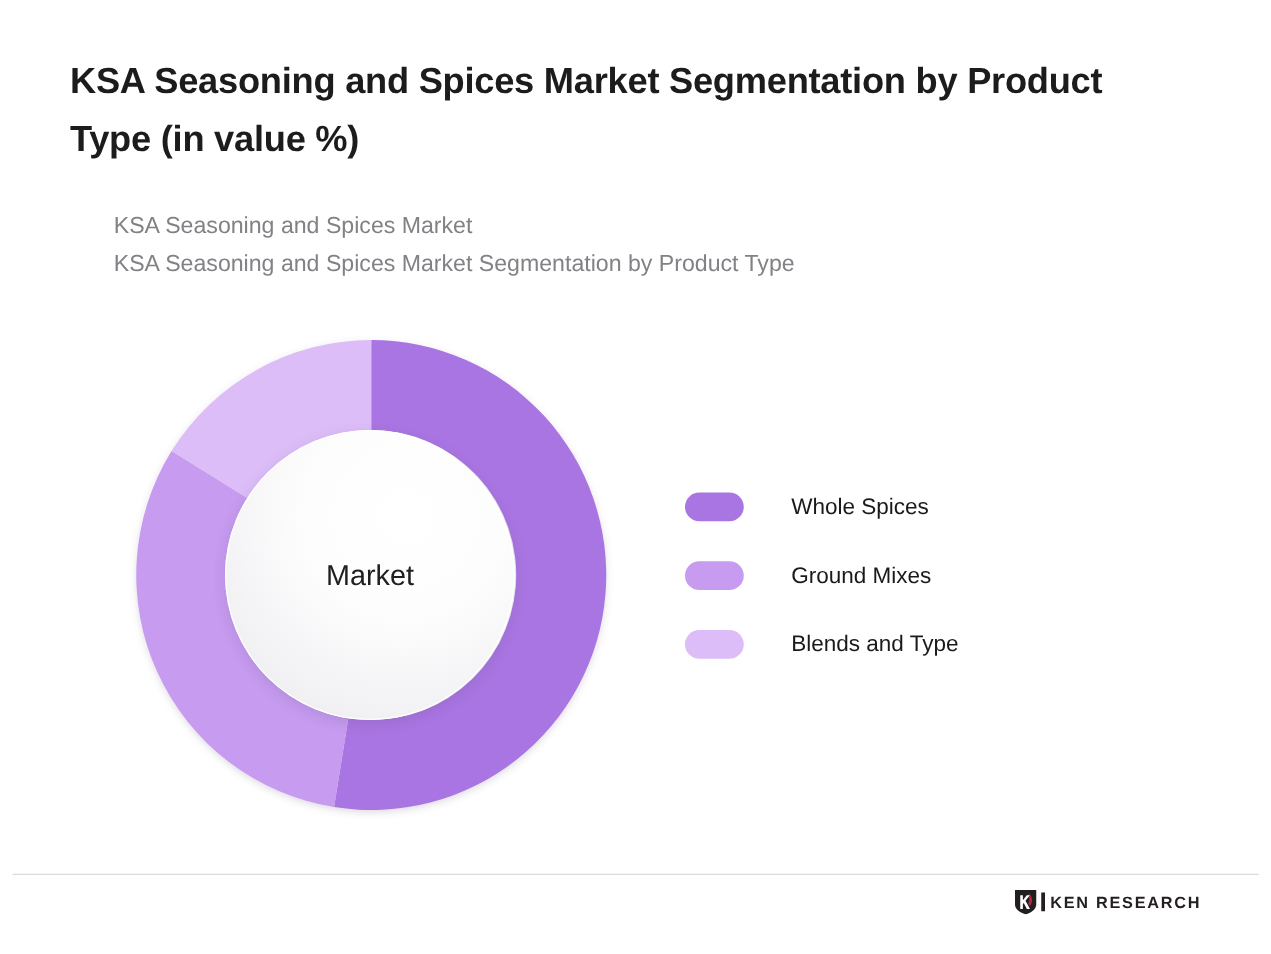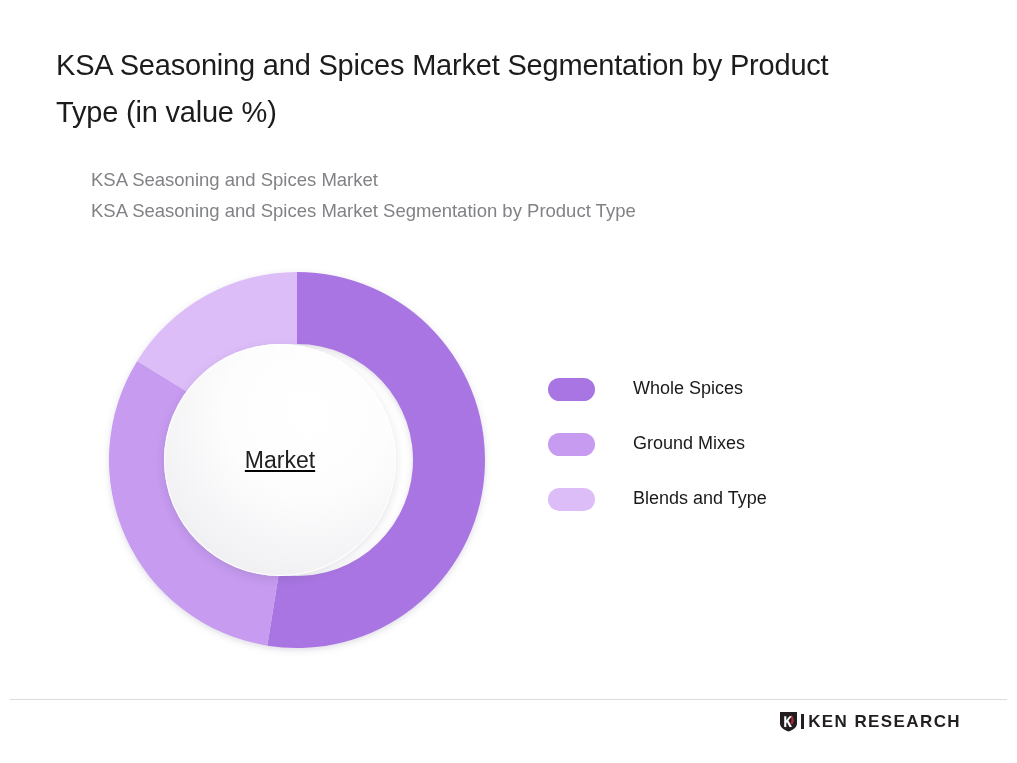--- a/index.html
+++ b/index.html
@@ -20,21 +20,21 @@
     background: #ffffff;
   }
 
   
   .title {
     position: absolute;
     left: 56px;
     top: 42px;
     width: 830px;
     font-size: 29px;
-    font-weight: normal;
+    font-weight: bold;
     line-height: 1.62;
     color: #1c1c1c;
     letter-spacing: -0.2px;
   }
   .subtitle-block {
     position: absolute;
     left: 56px;
     top: 164px;
     width: 840px;
     margin-left: 35px;
@@ -54,51 +54,50 @@
     width: 410px;
     height: 410px;
   }
   .donut-svg {
     position: absolute;
     left: 0;
     top: 0;
   }
   .hub {
     position: absolute;
-    left: 68px;
+    left: 84px;
     top: 84px;
     width: 232px;
     height: 232px;
     border-radius: 50%;
     background: radial-gradient(circle at 62% 30%, #ffffff 0%, #fdfdfe 38%, #f2f2f4 72%, #e8e8ec 100%);
     box-shadow: 0 3px 10px rgba(80,70,100,0.16), 0 0 0 1px rgba(255,255,255,0.9) inset;
     display: flex;
     flex-direction: column;
     align-items: center;
     justify-content: center;
     box-sizing: border-box;
-    text-decoration: underline;
   }
   .hub-line {
     font-size: 23px;
     color: #202020;
     line-height: 41px;
     text-align: center;
     white-space: nowrap;
   }
 
   
   .legend {
     position: absolute;
     left: 548px;
     top: 378px;
   }
   .legend-row {
     display: flex;
-    align-items: flex-start;
+    align-items: center;
     height: 55px;
   }
   .legend-swatch {
     width: 47px;
     height: 23px;
     border-radius: 12px;
     flex: 0 0 auto;
   }
   .legend-label {
     margin-left: 38px;
@@ -136,21 +135,21 @@
     height: 21px;
     flex: 0 0 auto;
   }
   .brand-bar {
     width: 3px;
     height: 15px;
     background: #231f20;
     margin: 0 4px 0 3px;
   }
   .brand-text {
-    font-size: 17px;
+    font-size: 13px;
     font-weight: bold;
     color: #231f20;
     letter-spacing: 1.4px;
   }
 </style>
 </head>
 <body>
 
 <div class="slide">
 

